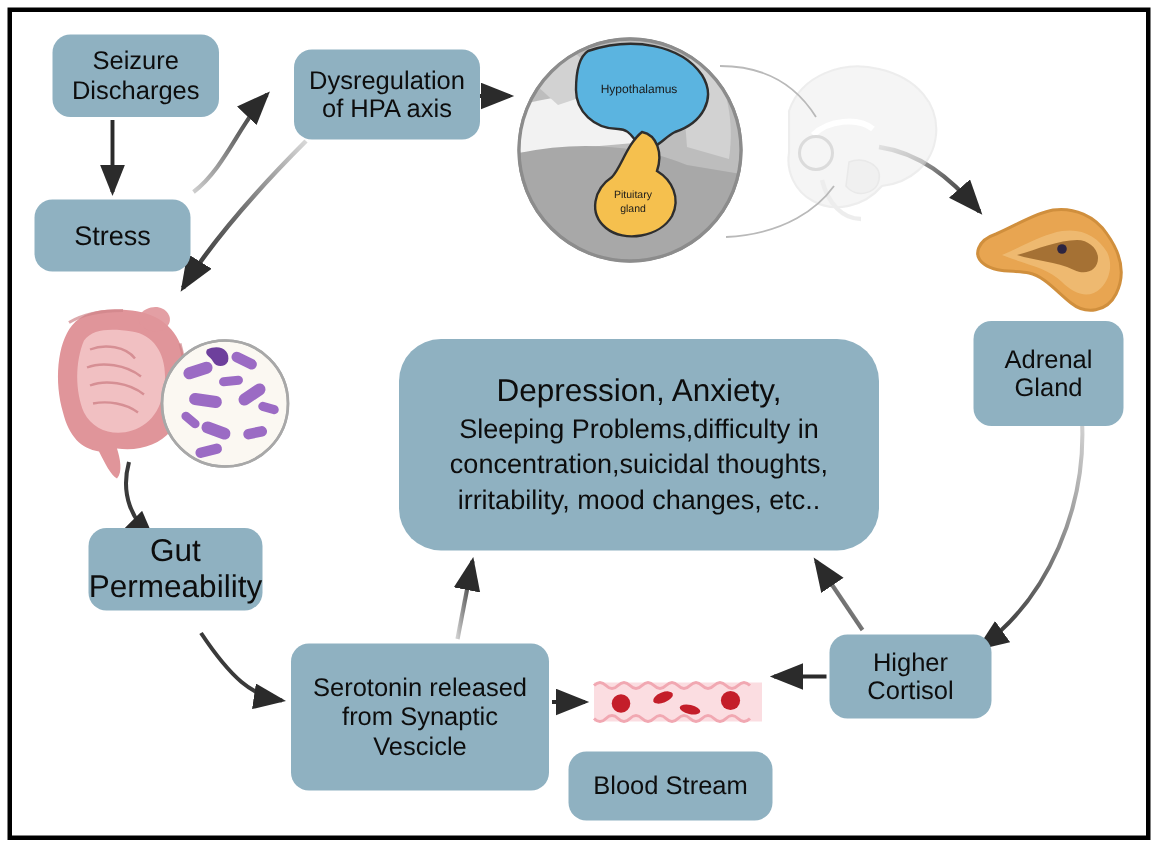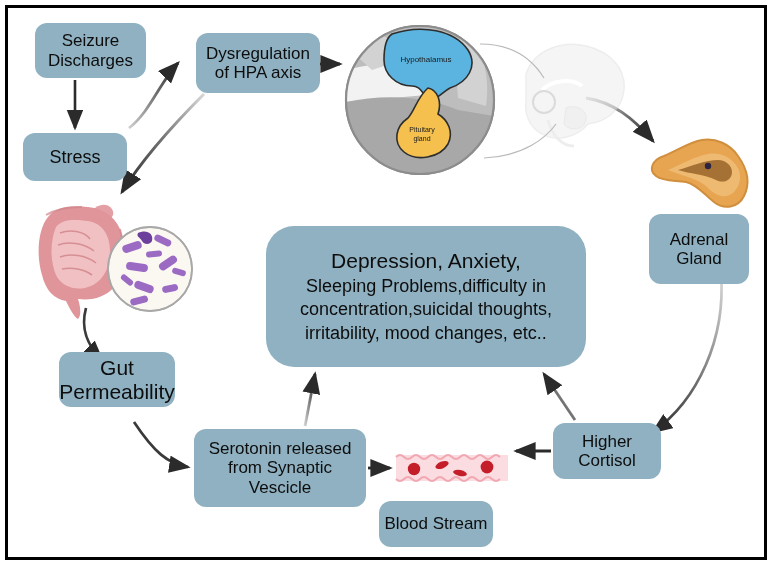--- a/index.html
+++ b/index.html
@@ -20,22 +20,22 @@
     color:#0d0d0d;line-height:1.12;box-sizing:border-box;
     font-family:"Liberation Sans", sans-serif;
     z-index:5;
   }
   .node span{display:block;white-space:pre-line;}
   #node-seizure{left:15px;top:15px;width:111px;height:55px;font-size:17px;margin-left:12px;}
   #node-stress{left:15px;top:125px;width:104px;height:48px;font-size:18px;justify-content:center;}
   #node-hpa{left:188px;top:25px;width:124px;height:60px;font-size:17px;}
   #node-adrenal{left:641px;top:206px;width:100px;height:70px;font-size:17px;}
   #node-gutperm{left:51px;top:344px;width:116px;height:55px;font-size:21px;}
-  #node-serotonin{left:186px;top:421px;width:172px;height:78px;font-size:17px;}
-  #node-bloodstream{left:371px;top:493px;width:114px;height:46px;font-size:17px;}
+  #node-serotonin{left:186px;top:421px;width:172px;height:98px;font-size:17px;}
+  #node-bloodstream{left:371px;top:493px;width:136px;height:46px;font-size:17px;}
   #node-cortisol{left:545px;top:415px;width:108px;height:56px;font-size:17px;}
   #node-symptoms{
     left:258px;top:218px;width:320px;height:141px;
     border-radius:28px;padding:6px 10px;
     font-size:18px;line-height:1.32;
   }
   #node-symptoms .sym-line1{font-size:21px;}
 
   
   #brain-inset{position:absolute;left:330px;top:8px;width:300px;height:165px;z-index:4;}

